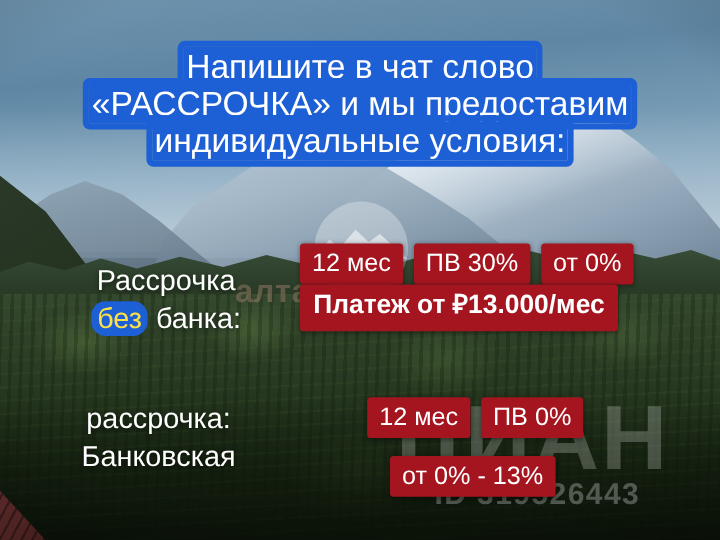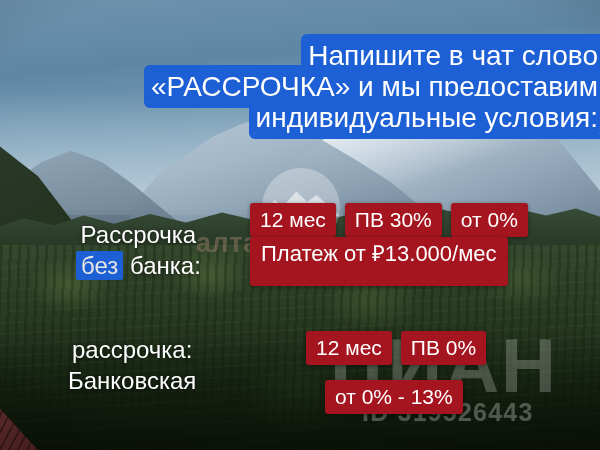--- a/index.html
+++ b/index.html
@@ -151,21 +151,21 @@
     color: rgba(255,255,255,.28);
     white-space: nowrap;
   }
 
   
   .headline {
     position: absolute; left: 0; top: 42px; width: 600px;
     text-align: center;
     line-height: 1.0;
   }
-  .headline .hl-row { margin-bottom: 3px; text-align: right; }
+  .headline .hl-row { margin-bottom: 3px; }
   .hl {
     display: inline;
     font-size: 28px; font-weight: 400;
     color: #ffffff;
     background: #1d5fd4;
     box-shadow: 0 0 0 5px #1d5fd4;
     border-radius: 2px;
     padding: 1px 2px;
     -webkit-box-decoration-break: clone;
     box-decoration-break: clone;
@@ -177,41 +177,41 @@
     position: absolute;
     color: #ffffff;
     font-size: 24px;
     line-height: 1.30;
     text-shadow: 0 1px 4px rgba(0,0,0,.55);
     white-space: nowrap;
     text-align: center;
   }
   .label-block .mark-blue {
     background: #1d5fd4;
-    color: #e5e5e5;
+    color: #fde047;
     padding: 1px 5px;
-    border-radius: 2px;
+    border-radius: 12px;
     text-shadow: none;
   }
 
   .block1-label { left: 76px; top: 219px; }
   .block2-label { left: 68px; top: 334px; }
 
   .badge-row { position: absolute; display: flex; gap: 9px; align-items: center; }
   .badge {
     background: #a5151f;
     color: #ffffff;
     font-size: 21px;
     line-height: 1;
     padding: 6px 10px 7px 10px;
     border-radius: 3px;
     white-space: nowrap;
     box-shadow: 0 1px 4px rgba(0,0,0,.4);
   }
-  .badge.wide { font-size: 22px; padding: 6px 11px 21px 11px; }
+  .badge.wide { font-size: 22px; padding: 6px 11px 11px 11px; font-weight: bold; }
 
   .row-1 { left: 250px; top: 203px; }
   .row-2 { left: 250px; top: 237px; }
   .row-3 { left: 306px; top: 331px; }
   .row-4 { left: 325px; top: 380px; }
 
   .fineprint {
     position: absolute; left: 251px; top: 277px;
     color: #ffffff; font-size: 13px; line-height: 1;
     text-shadow: 0 1px 4px rgba(0,0,0,.6);

